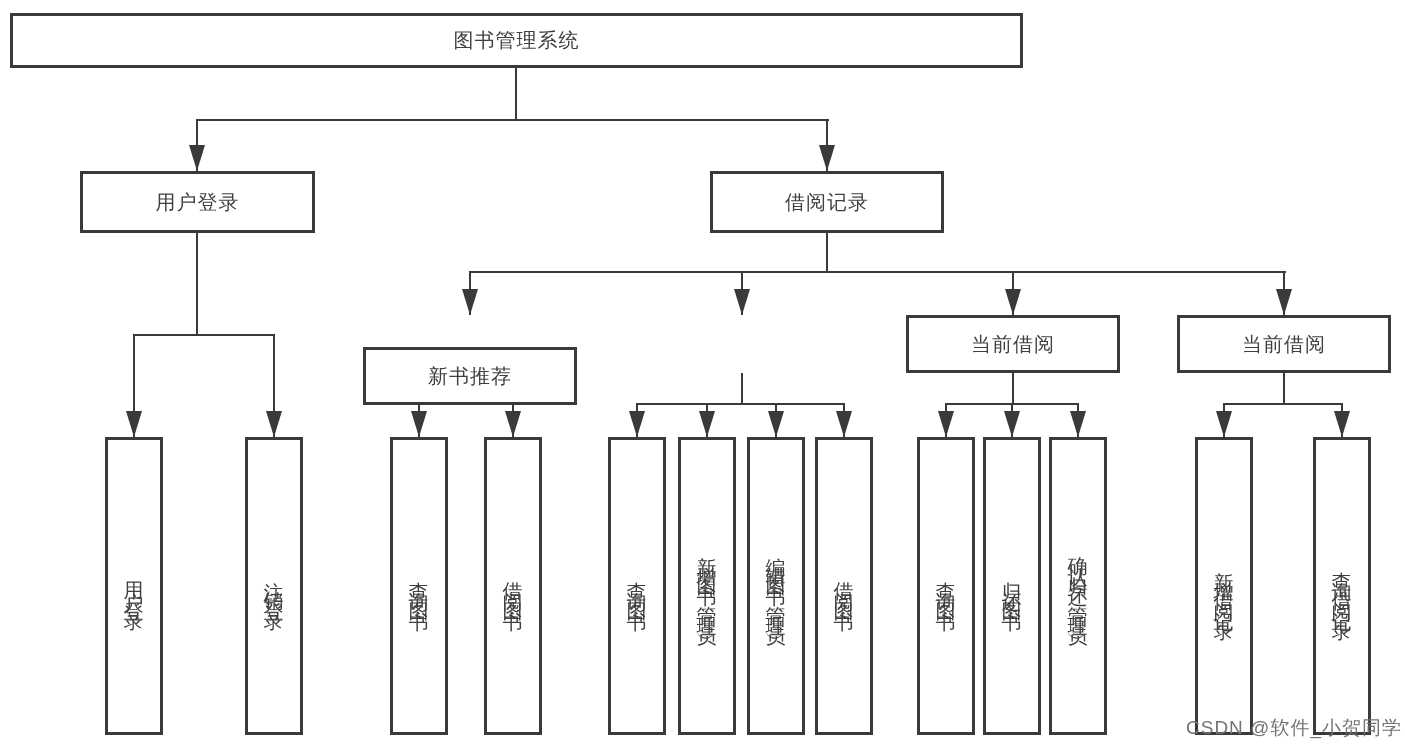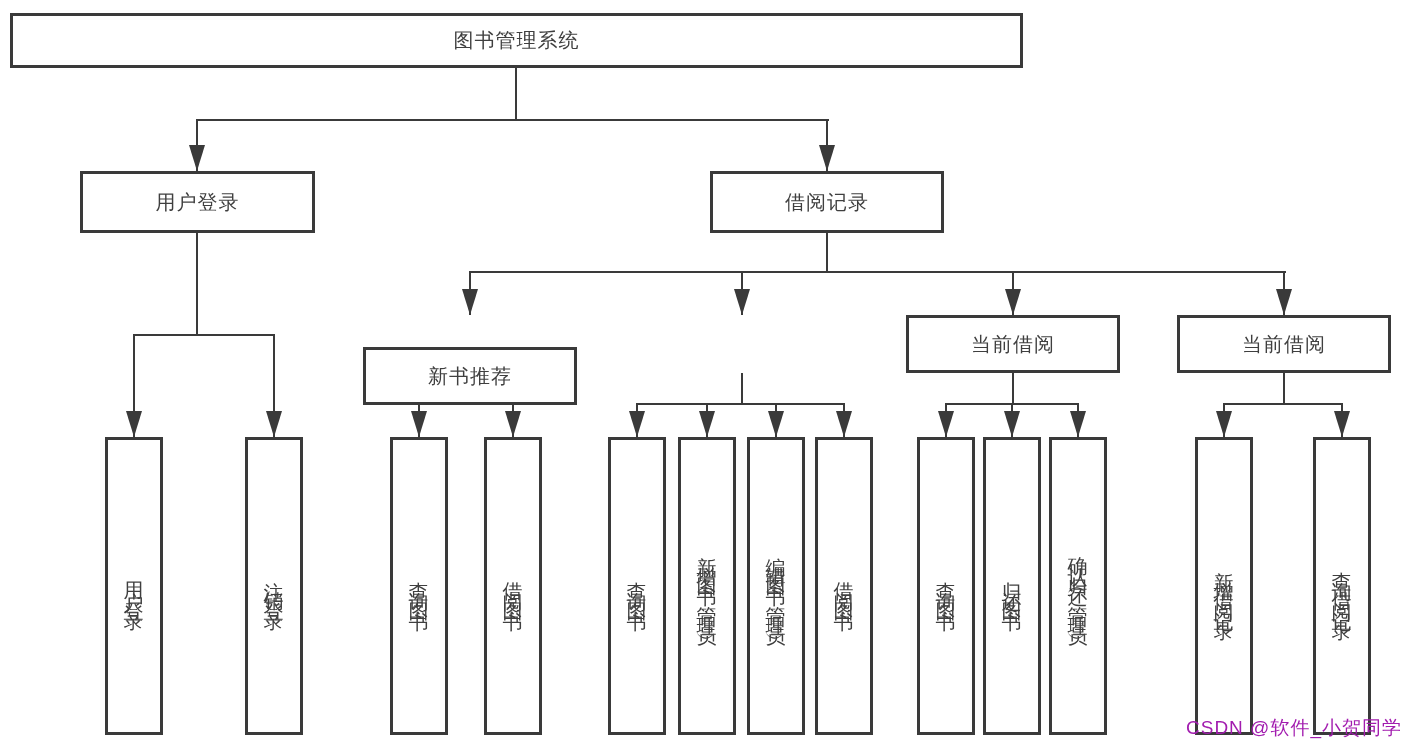--- a/index.html
+++ b/index.html
@@ -34,21 +34,21 @@
     position:absolute;width:0;height:0;
     border-left:8px solid transparent;
     border-right:8px solid transparent;
     border-top:26px solid #3a3a3a;
     z-index:1;
   }
   .watermark{
     position:absolute;
     left:1186px;top:715px;
     font-size:19px;
-    color:#a21caf;
+    color:#737373;
     letter-spacing:1px;
     z-index:6;
     white-space:nowrap;
   }
 </style>
 </head>
 <body>
 
 <div id="stage">
 

